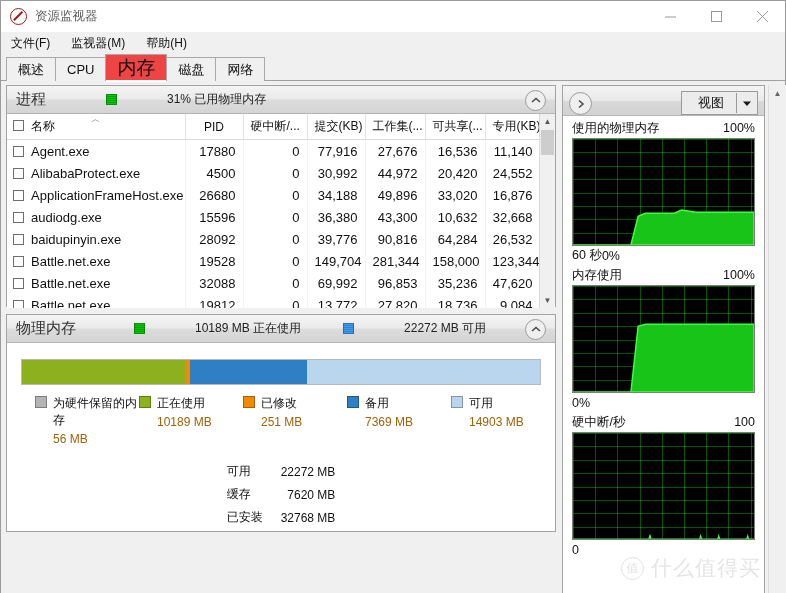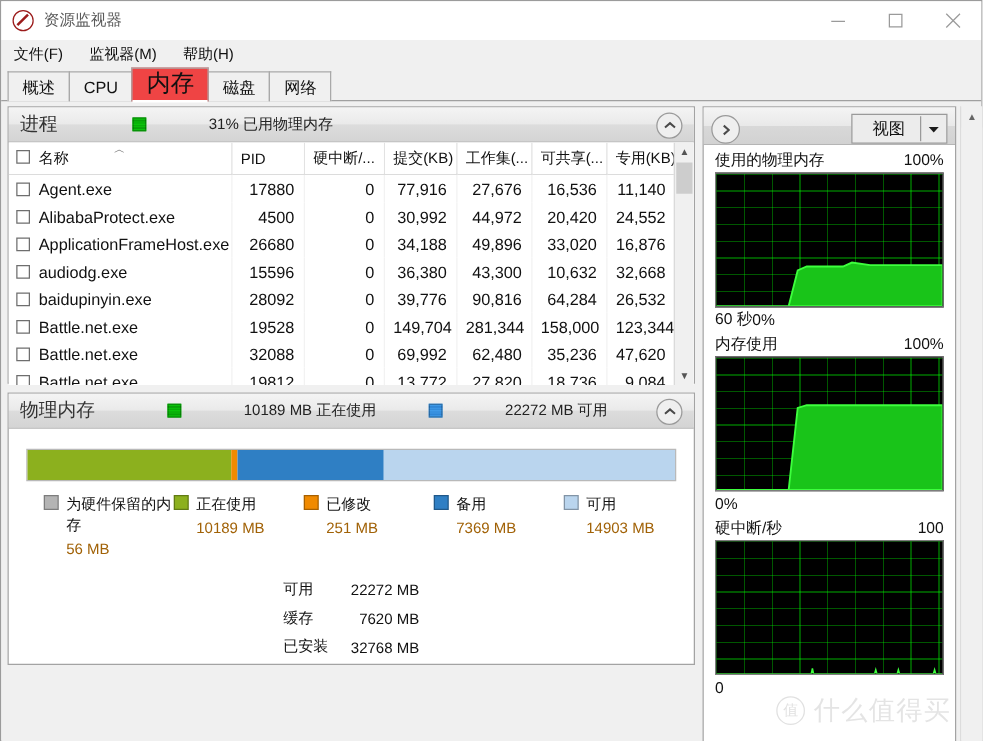--- a/index.html
+++ b/index.html
@@ -67,21 +67,21 @@
       border-radius:50%;border:1px solid #9a9a9a;background:#efefef;
       display:flex;align-items:center;justify-content:center;}
 
   
   .proc-panel{height:222px;position:relative;}
   .tbl-wrap{position:relative;height:194px;overflow:hidden;background:#fff;}
   table.proc{border-collapse:collapse;width:533px;table-layout:fixed;}
   table.proc th{font-weight:normal;font-size:12px;color:#111;
       background:#fff;border-right:1px solid #e2e2e2;
       border-bottom:1px solid #dcdcdc;height:25px;padding:0 7px;
-      text-align:left;white-space:nowrap;overflow:hidden;position:relative;}
+      text-align:center;white-space:nowrap;overflow:hidden;position:relative;}
   table.proc th.name{text-align:left;padding-left:6px;}
   table.proc td{font-size:13px;color:#111;height:22px;padding:0 7px;
       text-align:right;white-space:nowrap;border-right:1px solid #f2f2f2;}
   table.proc td.name{text-align:left;padding-left:6px;}
   .cbx{width:11px;height:11px;border:1px solid #6e6e6e;display:inline-block;
       vertical-align:-1px;margin-right:7px;background:#fff;box-sizing:border-box;}
   .sortmark{position:absolute;left:50%;top:1px;transform:translateX(-50%);
       font-size:9px;color:#777;line-height:8px;}
   .vsb{position:absolute;right:0;top:0;width:15px;bottom:0;background:#f0f0f0;
       border-left:1px solid #dadada;}
@@ -295,21 +295,21 @@
                 <td>149,704</td>
                 <td>281,344</td>
                 <td>158,000</td>
                 <td>123,344</td>
               </tr>
               <tr>
                 <td class="name"><span class="cbx"></span><span>Battle.net.exe</span></td>
                 <td>32088</td>
                 <td>0</td>
                 <td>69,992</td>
-                <td>62,480</td>
+                <td>96,853</td>
                 <td>35,236</td>
                 <td>47,620</td>
               </tr>
               <tr>
                 <td class="name"><span class="cbx"></span><span>Battle.net.exe</span></td>
                 <td>19812</td>
                 <td>0</td>
                 <td>13,772</td>
                 <td>27,820</td>
                 <td>18,736</td>

